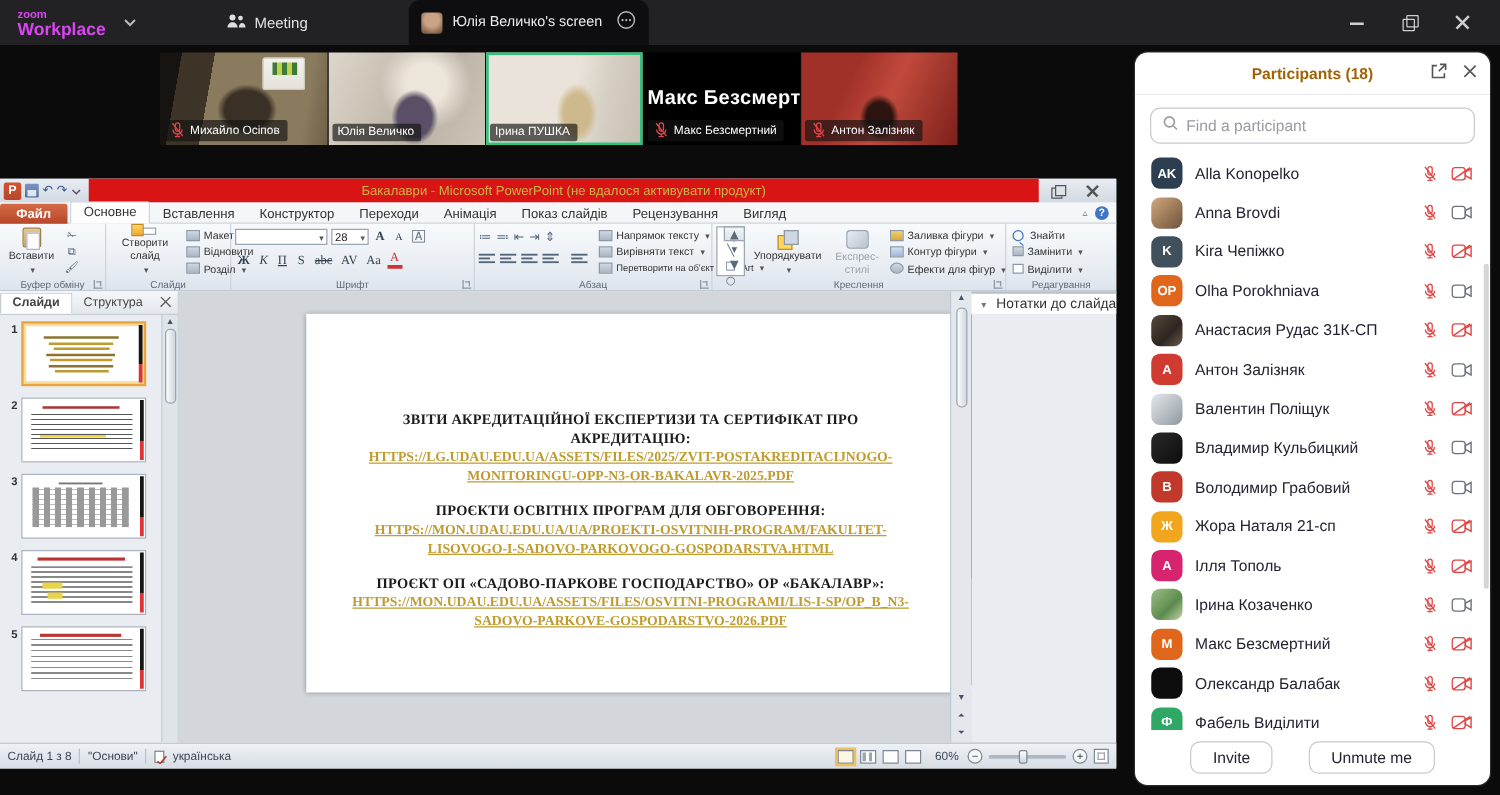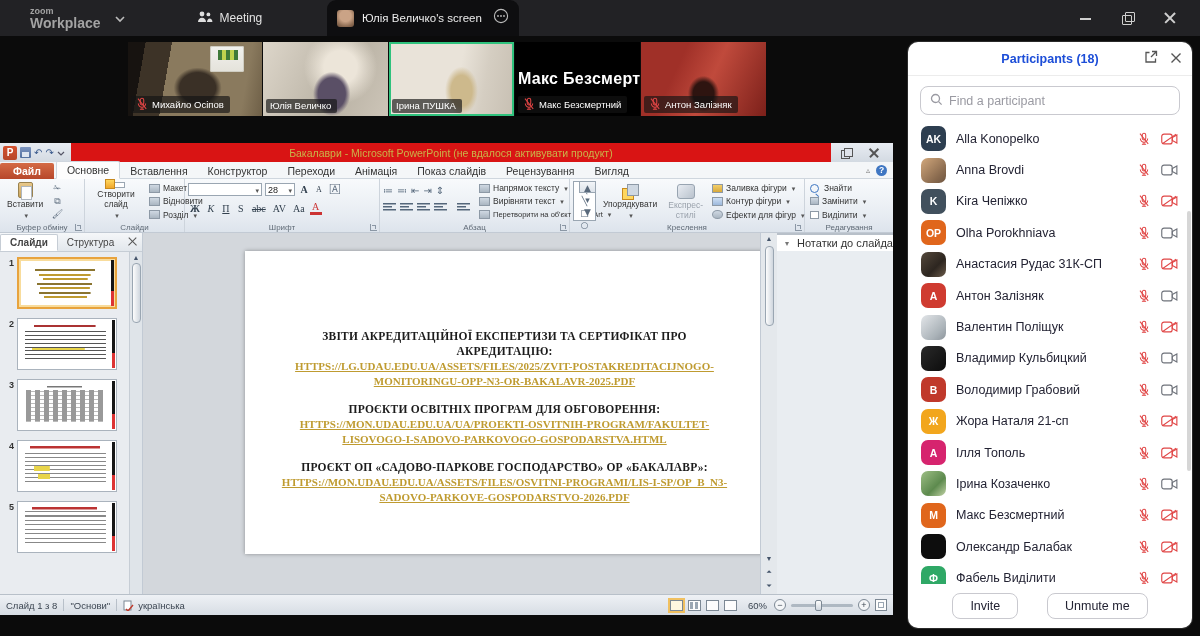--- a/index.html
+++ b/index.html
@@ -1,21 +1,21 @@
 <!DOCTYPE html>
 <html><head>
 <meta charset="utf-8">
 <style>
   * { box-sizing: border-box; margin:0; padding:0; }
   html,body { width:1200px; height:636px; overflow:hidden; background:#0b0b0b;
               font-family:"Liberation Sans", sans-serif; }
 
   
   #topbar { position:absolute; top:0; left:0; width:1200px; height:36px; background:#222225; display:flex; align-items:center; }
-  #brand { display:flex; align-items:flex-start; gap:6px; padding-left:14px; color:#a3a3a3;margin-left:16px; }
+  #brand { display:flex; align-items:flex-start; gap:6px; padding-left:14px; color:#d946ef; }
   #brand .b1 { font-size:9px; font-weight:700; line-height:9px; }
   #brand .b2 { font-size:14px; font-weight:700; line-height:14px; }
   #brand-chevron { color:#bbb; font-size:11px; margin-left:8px; margin-top:6px; }
   #meeting-tab { display:flex; align-items:center; gap:7px; color:#e2e2e2; font-size:12px; margin-left:72px; }
   #share-tab { position:absolute; left:327px; top:0; width:192px; height:36px; background:#0e0e10;
                border-radius:9px 9px 0 0; display:flex; align-items:center; gap:8px; padding:0 10px; }
   #share-tab .avatar { width:17px; height:17px; border-radius:3px;
         background:radial-gradient(circle at 50% 35%, #caa386 0 40%, #8c6b52 75%, #6b503c); }
   #share-tab .lbl { color:#ececec; font-size:11.5px; flex:1; white-space:nowrap; overflow:hidden; }
   #win-controls { position:absolute; right:0; top:0; height:36px; display:flex; align-items:center; gap:30px; padding-right:24px; }
@@ -194,21 +194,21 @@
   .zoom-btn { width:12px; height:12px; border-radius:50%; border:1px solid #7c8894; color:#3c4652; font-size:9px; line-height:10px; text-align:center; background:#f4f6f8; }
   #zoom-track { width:62px; height:3px; background:#aeb8c2; border-radius:2px; position:relative; }
   #zoom-thumb { position:absolute; left:24px; top:-4px; width:7px; height:11px; background:linear-gradient(#fdfdfd,#cfd6de); border:1px solid #7c8894; border-radius:2px; }
   .fit-ico { width:12px; height:12px; border:1px solid #7c8894; background:#fdfdfd; position:relative; }
   .fit-ico::after{content:"";position:absolute;inset:2px;border:1px dashed #9aa6b2;}
 
   
   #panel { position:absolute; left:908px; top:42px; width:284px; height:586px; background:#fff; border-radius:10px;
        display:flex; flex-direction:column; box-shadow:0 0 0 1px #2a2a2a; }
   #panel-header { height:34px; display:flex; align-items:center; justify-content:center; position:relative; border-bottom:1px solid #ececec; }
-  #panel-title { font-size:12.5px; font-weight:700; color:#1d4ed8; }
+  #panel-title { font-size:12.5px; font-weight:700; color:#a16207; }
   #panel-hicons { position:absolute; right:10px; top:0; height:34px; display:flex; align-items:center; gap:12px; }
   #search-wrap { margin:10px 12px 6px; height:29px; border:1px solid #c9c9cf; border-radius:8px; display:flex; align-items:center; padding:0 9px; gap:6px; }
   #search-input { border:none; outline:none; flex:1; font-size:12.5px; color:#4d7c0f; font-family:"Liberation Sans",sans-serif; }
   #search-input::placeholder { color:#9a9aa2; }
   #plist { flex:1; overflow:hidden; position:relative; padding:2px 0; }
   .prow { height:31.4px; display:flex; align-items:center; padding:0 14px 0 13px; gap:10px; }
   .pavatar { width:25px; height:25px; border-radius:7px; color:#fff; font-size:10.5px; font-weight:700;
        display:flex; align-items:center; justify-content:center; flex-shrink:0; }
   .pname { font-size:12.5px; color:#232333; flex:1; white-space:nowrap; overflow:hidden; }
   .picons { display:flex; align-items:center; gap:10px; }

